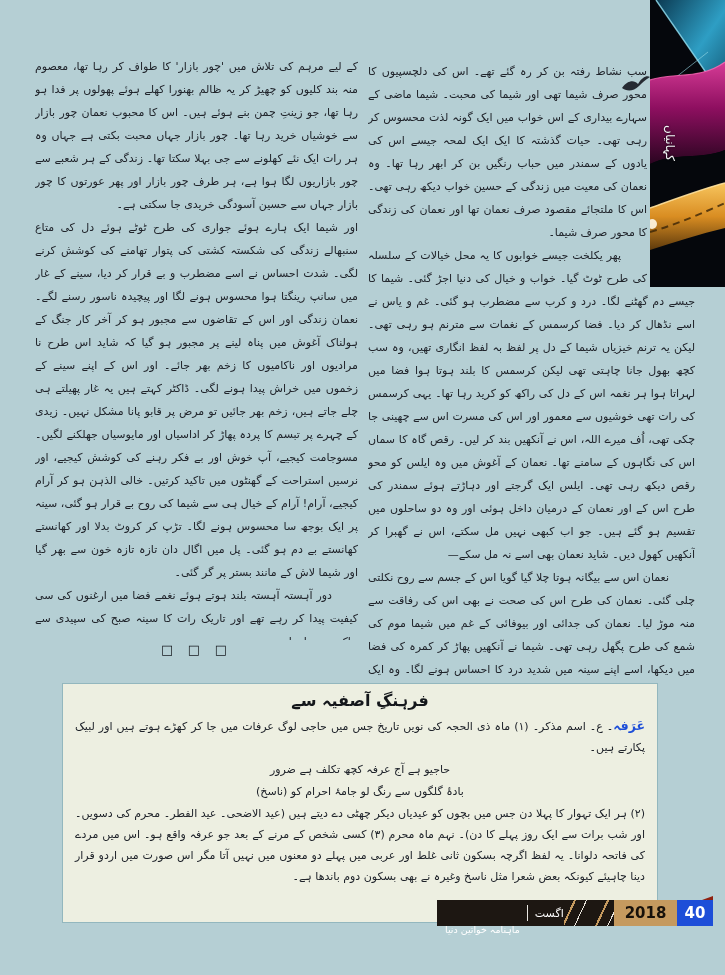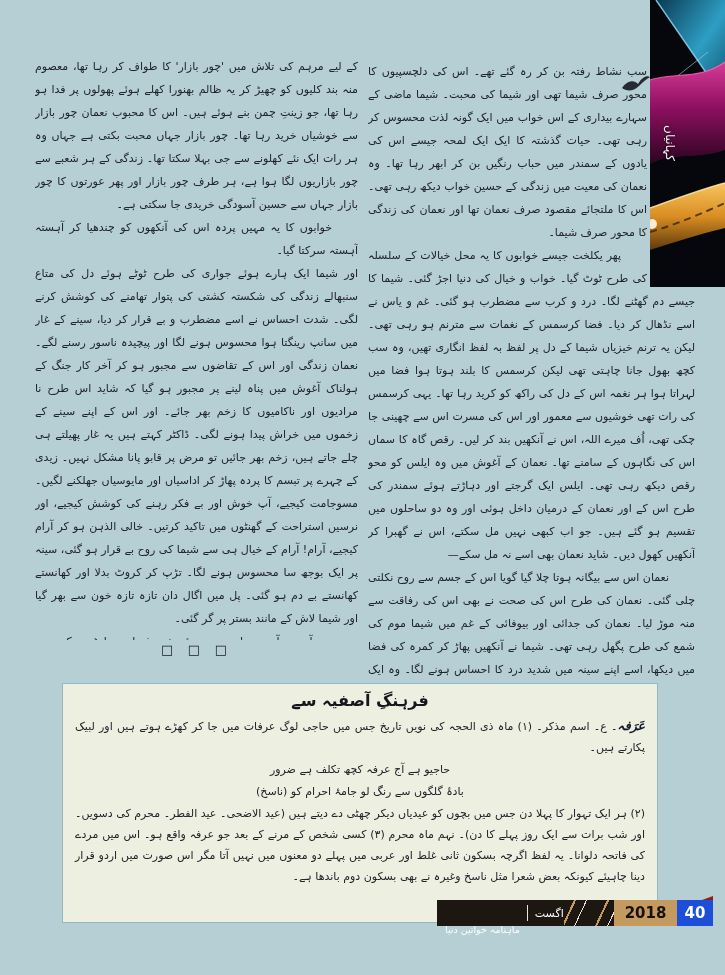--- a/index.html
+++ b/index.html
@@ -33,21 +33,21 @@
   .glossary{
     position:absolute;left:62px;top:683px;width:596px;height:240px;
     background:#edefe1;border:1px solid #93b7be;box-sizing:border-box;
     padding:5px 12px 0;overflow:hidden;
   }
   .glossary-heading{
     text-align:center;font-size:16px;font-weight:bold;margin:2px 0 5px;
     direction:rtl;color:#14171b;letter-spacing:1px;
   }
   .glossary-entry{font-size:11px;line-height:21px;text-align:justify;margin:0;}
-  .headword{color:#0f172a;font-weight:bold;font-size:12.5px;font-style:italic;}
+  .headword{color:#1d4ed8;font-weight:bold;font-size:12.5px;}
   .couplet{text-align:center;font-size:11px;line-height:21px;margin:1px 0;}
   
   .footer{position:absolute;left:437px;top:900px;height:26px;display:flex;z-index:4;}
   .f-black{
     background:#1d1712;color:#fff;display:flex;align-items:center;
     width:177px;box-sizing:border-box;padding:0 0 0 8px;
   }
   .f-mag{font-size:9.5px;direction:rtl;white-space:nowrap;margin-top:32px;}
   .f-divider{width:1px;height:16px;background:#e9e7e2;margin:0 7px;}
   .f-month{font-size:11px;direction:rtl;white-space:nowrap;}
@@ -115,21 +115,20 @@
 
   <div class="col col-right urdu">
     <div class="art-spacer"></div>
     <p class="story">سب نشاط رفتہ بن کر رہ گئے تھے۔ اس کی دلچسپیوں کا محور صرف شیما تھی اور شیما کی محبت۔ شیما ماضی کے سہارے بیداری کے اس خواب میں ایک گونہ لذت محسوس کر رہی تھی۔ حیات گذشتہ کا ایک ایک لمحہ جیسے اس کی یادوں کے سمندر میں حباب رنگیں بن کر ابھر رہا تھا۔ وہ نعمان کی معیت میں زندگی کے حسین خواب دیکھ رہی تھی۔ اس کا ملتجائے مقصود صرف نعمان تھا اور نعمان کی زندگی کا محور صرف شیما۔</p>
     <p class="story indent">پھر یکلخت جیسے خوابوں کا یہ محل خیالات کے سلسلہ کی طرح ٹوٹ گیا۔ خواب و خیال کی دنیا اجڑ گئی۔ شیما کا جیسے دم گھٹنے لگا۔ درد و کرب سے مضطرب ہو گئی۔ غم و یاس نے اسے نڈھال کر دیا۔ فضا کرسمس کے نغمات سے مترنم ہو رہی تھی۔ لیکن یہ ترنم خیزیاں شیما کے دل پر لفظ بہ لفظ انگاری تھیں، وہ سب کچھ بھول جانا چاہتی تھی لیکن کرسمس کا بلند ہوتا ہوا فضا میں لہراتا ہوا ہر نغمہ اس کے دل کی راکھ کو کرید رہا تھا۔ یہی کرسمس کی رات تھی خوشیوں سے معمور اور اس کی مسرت اس سے چھینی جا چکی تھی، اُف میرے اللہ، اس نے آنکھیں بند کر لیں۔ رقص گاہ کا سماں اس کی نگاہوں کے سامنے تھا۔ نعمان کے آغوش میں وہ ایلس کو محو رقص دیکھ رہی تھی۔ ایلس ایک گرجتے اور دہاڑتے ہوئے سمندر کی طرح اس کے اور نعمان کے درمیان داخل ہوئی اور وہ دو ساحلوں میں تقسیم ہو گئے ہیں۔ جو اب کبھی نہیں مل سکتے، اس نے گھبرا کر آنکھیں کھول دیں۔ شاید نعمان بھی اسے نہ مل سکے—</p>
     <p class="story indent">نعمان اس سے بیگانہ ہوتا چلا گیا گویا اس کے جسم سے روح نکلتی چلی گئی۔ نعمان کی طرح اس کی صحت نے بھی اس کی رفاقت سے منہ موڑ لیا۔ نعمان کی جدائی اور بیوفائی کے غم میں شیما موم کی شمع کی طرح پگھل رہی تھی۔ شیما نے آنکھیں پھاڑ کر کمرہ کی فضا میں دیکھا، اسے اپنے سینہ میں شدید درد کا احساس ہونے لگا۔ وہ ایک لمحہ ساکت سی ہو گئی اور پھر خیالات کا طوفان امنڈ آیا۔ نعمان کی تباہی اور بربادی کی روح فرسا حقیقت اس کے سامنے جلوہ گر تھی۔ ایلس ایک یورپی فوجی کرنل کے آغوش کی زینت بن رہی تھی۔ اور نعمان اپنی ناکامی کے زخم</p>
   </div>
 
   <div class="col col-left urdu">
     <p class="story">کے لیے مرہم کی تلاش میں 'چور بازار' کا طواف کر رہا تھا، معصوم منہ بند کلیوں کو چھیڑ کر یہ ظالم بھنورا کھلے ہوئے پھولوں پر فدا ہو رہا تھا، جو زینتِ چمن بنے ہوئے ہیں۔ اس کا محبوب نعمان چور بازار سے خوشیاں خرید رہا تھا۔ چور بازار جہاں محبت بکتی ہے جہاں وہ ہر رات ایک نئے کھلونے سے جی بہلا سکتا تھا۔ زندگی کے ہر شعبے سے چور بازاریوں لگا ہوا ہے، ہر طرف چور بازار اور پھر عورتوں کا چور بازار جہاں سے حسین آسودگی خریدی جا سکتی ہے۔</p>
-    <p class="story indent">خوابوں کا یہ مہیں پردہ اس کی آنکھوں کو چندھیا کر آہستہ آہستہ سرکتا گیا۔</p>
     <p class="story">اور شیما ایک ہارے ہوئے جواری کی طرح ٹوٹے ہوئے دل کی متاع سنبھالے زندگی کی شکستہ کشتی کی پتوار تھامنے کی کوشش کرنے لگی۔ شدت احساس نے اسے مضطرب و بے قرار کر دیا، سینے کے غار میں سانپ رینگتا ہوا محسوس ہونے لگا اور پیچیدہ ناسور رسنے لگے۔ نعمان زندگی اور اس کے تقاضوں سے مجبور ہو کر آخر کار جنگ کے ہولناک آغوش میں پناہ لینے پر مجبور ہو گیا کہ شاید اس طرح نا مرادیوں اور ناکامیوں کا زخم بھر جائے۔ اور اس کے اپنے سینے کے زخموں میں خراش پیدا ہونے لگی۔ ڈاکٹر کہتے ہیں یہ غار پھیلتے ہی چلے جاتے ہیں، زخم بھر جائیں تو مرض پر قابو پانا مشکل نہیں۔ زیدی کے چہرے پر تبسم کا پردہ پھاڑ کر اداسیاں اور مایوسیاں جھلکنے لگیں۔ مسوجامت کیجیے، آپ خوش اور بے فکر رہنے کی کوشش کیجیے، اور نرسیں استراحت کے گھنٹوں میں تاکید کرتیں۔ خالی الذہن ہو کر آرام کیجیے، آرام! آرام کے خیال ہی سے شیما کی روح بے قرار ہو گئی، سینہ پر ایک بوجھ سا محسوس ہونے لگا۔ تڑپ کر کروٹ بدلا اور کھانستے کھانستے بے دم ہو گئی۔ پل میں اگال دان تازہ تازہ خون سے بھر گیا اور شیما لاش کے مانند بستر پر گر گئی۔</p>
     <p class="story indent">دور آہستہ آہستہ بلند ہوتے ہوئے نغمے فضا میں ارغنوں کی سی کیفیت پیدا کر رہے تھے اور تاریک رات کا سینہ صبح کی سپیدی سے چاک ہو رہا تھا۔</p>
   </div>
 
   <div class="end-mark">□ □ □</div>
 
   <div class="glossary">
     <div class="glossary-heading">فرہنگِ آصفیہ سے</div>
     <p class="glossary-entry urdu">
       <span class="headword">عَرَفہ</span><span>۔ ع۔ اسم مذکر۔ (۱) ماہ ذی الحجہ کی نویں تاریخ جس میں حاجی لوگ عرفات میں جا کر کھڑے ہوتے ہیں اور لبیک پکارتے ہیں۔</span>

